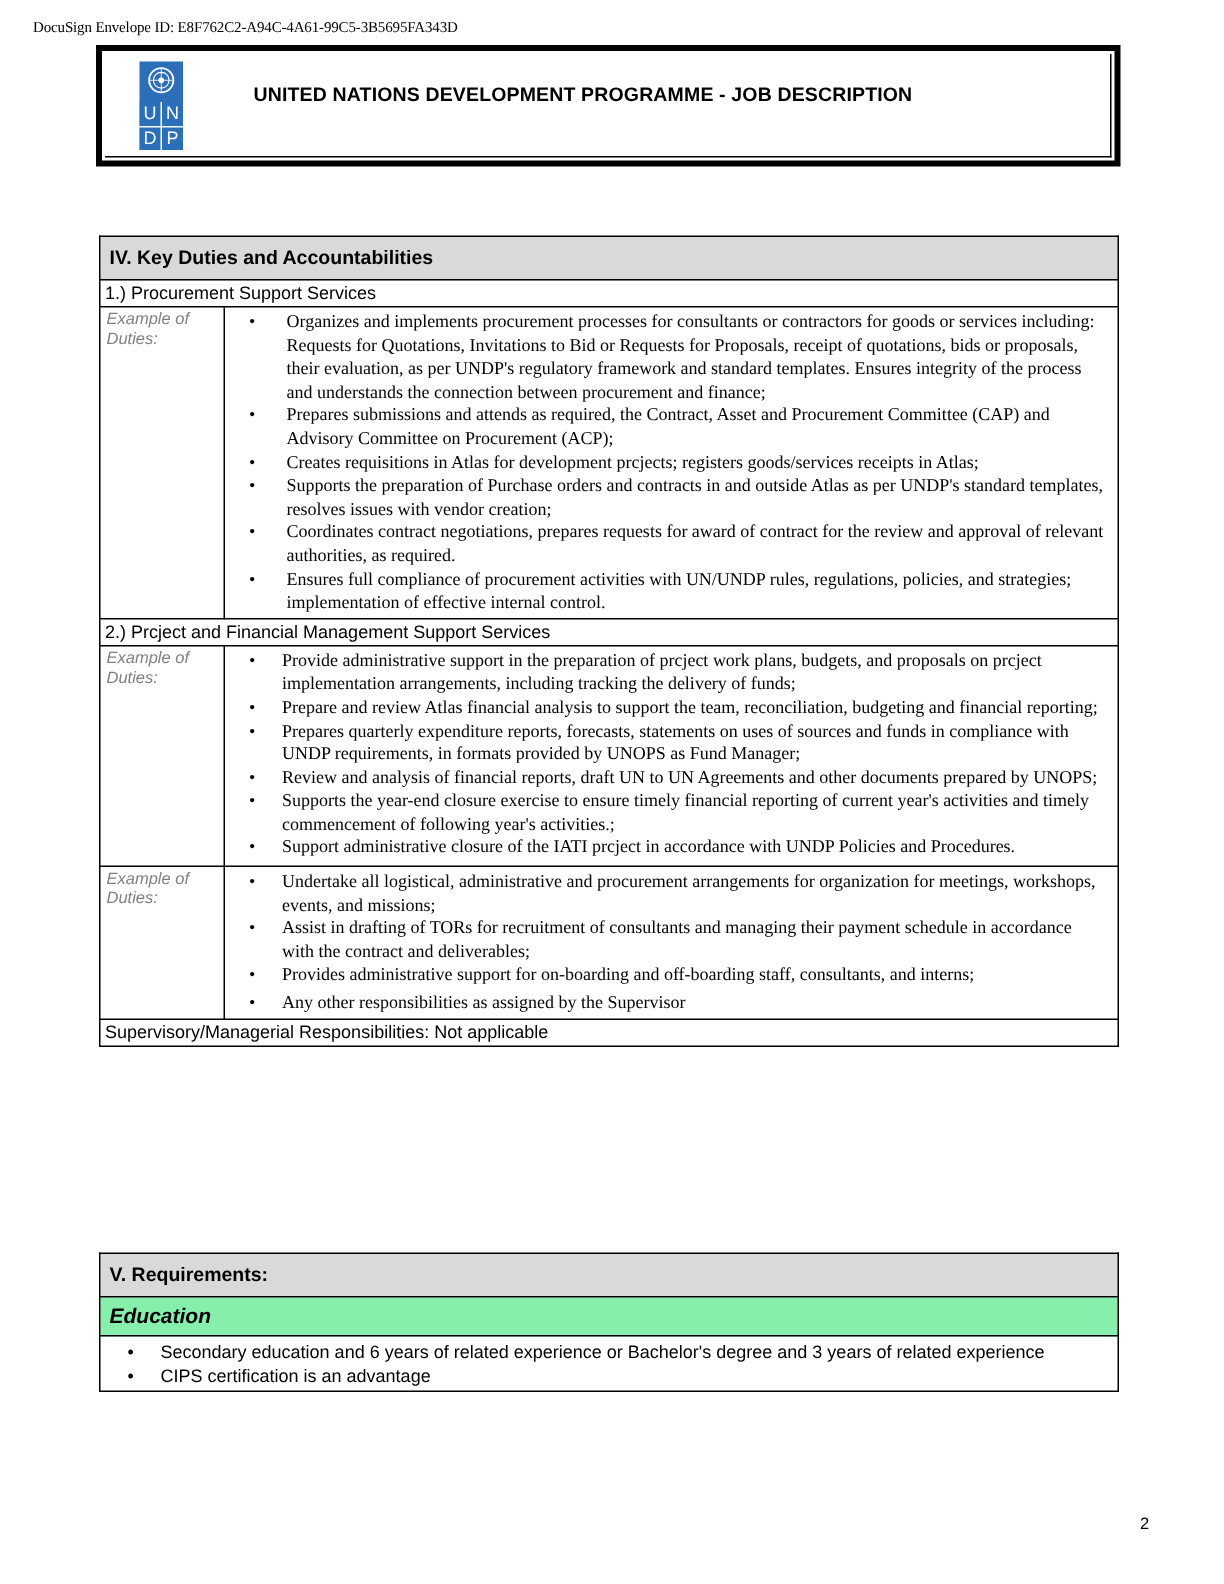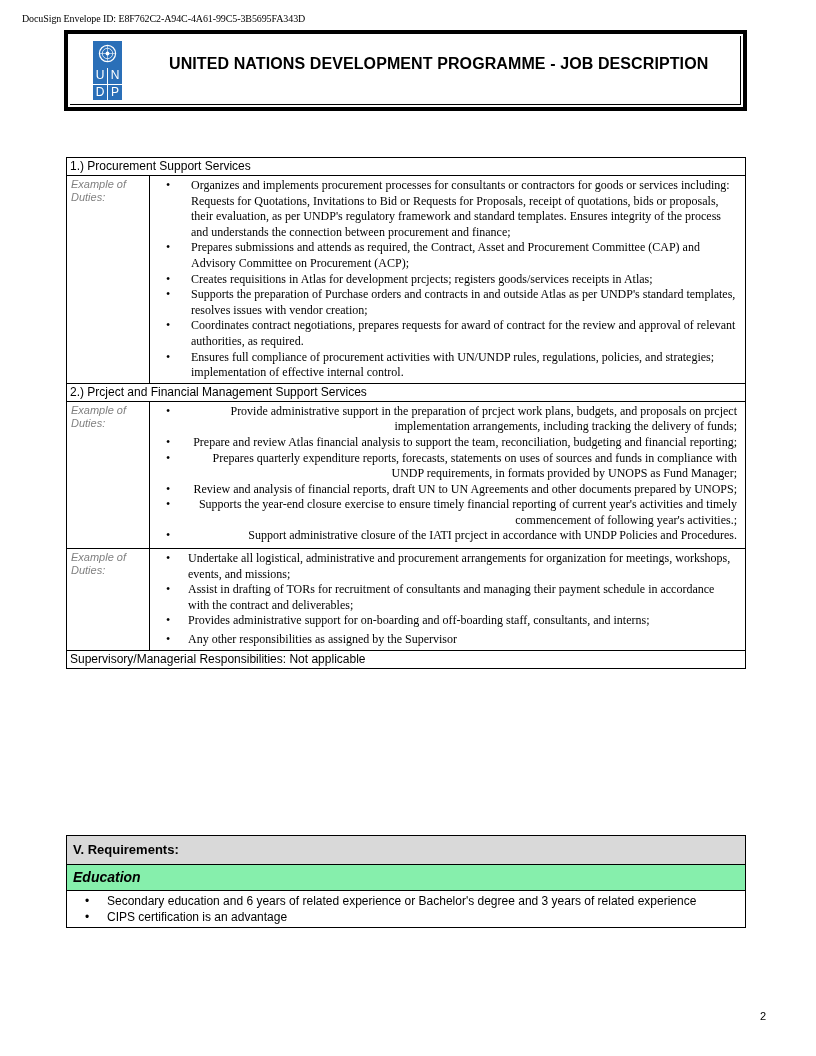--- a/index.html
+++ b/index.html
@@ -35,21 +35,21 @@
     position: absolute; left: 0; top: 27px; width: 29px; height: 32px;
     display: grid; grid-template-columns: 1fr 1fr; grid-template-rows: 1fr 1fr;
     gap: 1px; background: #ffffff;
   }
   .logo-letters span {
     background: #2a6fb8; color: #fff; font-size: 12px; line-height: 15px;
     text-align: center; font-family: "Liberation Sans", sans-serif;
   }
   .header-title {
     position: absolute; left: 101px; top: 21px;
-    font-size: 16px; font-weight: bold; letter-spacing: 0.1px;
+    font-size: 13px; font-weight: bold; letter-spacing: 0.1px;
   }
 
   table.sec {
     position: absolute; left: 66px; width: 679px;
     border-collapse: collapse; table-layout: fixed;
     font-size: 12px;
   }
   table.sec td { border: 1px solid #000; padding: 0; vertical-align: top; }
   .sec-title {
     background: #d9d9d9; font-size: 13px; font-weight: bold;
@@ -111,20 +111,23 @@
   </div>
   <div class="header-title">UNITED NATIONS DEVELOPMENT PROGRAMME - JOB DESCRIPTION</div>
 </div>
 
 <table class="sec" style="top:157px;">
   <colgroup>
       <col style="width:83px">
       <col style="width:596px">
     </colgroup>
   <tbody>
+      <tr>
+        <td colspan="2" class="sec-title">IV. Key Duties and Accountabilities</td>
+      </tr>
 
   <tr>
         <td colspan="2" class="sub-title">1.)  Procurement Support Services</td>
       </tr>
   <tr>
     <td class="example-label">Example of Duties:</td>
     <td>
       <ul class="duties">
         <li>Organizes and implements procurement processes for consultants or contractors for goods or services including: Requests for Quotations, Invitations to Bid or Requests for Proposals, receipt of quotations, bids or proposals, their evaluation, as per UNDP's regulatory framework and standard templates. Ensures integrity of the process and understands the connection between procurement and finance;</li>
         <li>Prepares submissions and attends as required, the Contract, Asset and Procurement Committee (CAP) and Advisory Committee on Procurement (ACP);</li>
@@ -135,21 +138,21 @@
       </ul>
     </td>
   </tr>
 
   <tr>
         <td colspan="2" class="sub-title">2.)  Prcject and Financial Management Support Services</td>
       </tr>
   <tr>
     <td class="example-label">Example of Duties:</td>
     <td>
-      <ul class="duties" style="padding-bottom:4px;text-align:right;">
+      <ul class="duties" style="padding-bottom:4px;">
         <li style="padding-left:38px">Provide administrative support in the preparation of prcject work plans, budgets, and proposals on prcject implementation arrangements, including tracking the delivery of funds;</li>
         <li style="padding-left:38px">Prepare and review Atlas financial analysis to support the team, reconciliation, budgeting and financial reporting;</li>
         <li style="padding-left:38px">Prepares quarterly expenditure reports, forecasts, statements on uses of sources and funds in compliance with UNDP requirements, in formats provided by UNOPS as Fund Manager;</li>
         <li style="padding-left:38px">Review and analysis of financial reports, draft UN to UN Agreements and other documents prepared by UNOPS;</li>
         <li style="padding-left:38px">Supports the year-end closure exercise to ensure timely financial reporting of current year's activities and timely commencement of following year's activities.;</li>
         <li style="padding-left:38px">Support administrative closure of the IATI prcject in accordance with UNDP Policies and Procedures.</li>
       </ul>
     </td>
   </tr>
 

